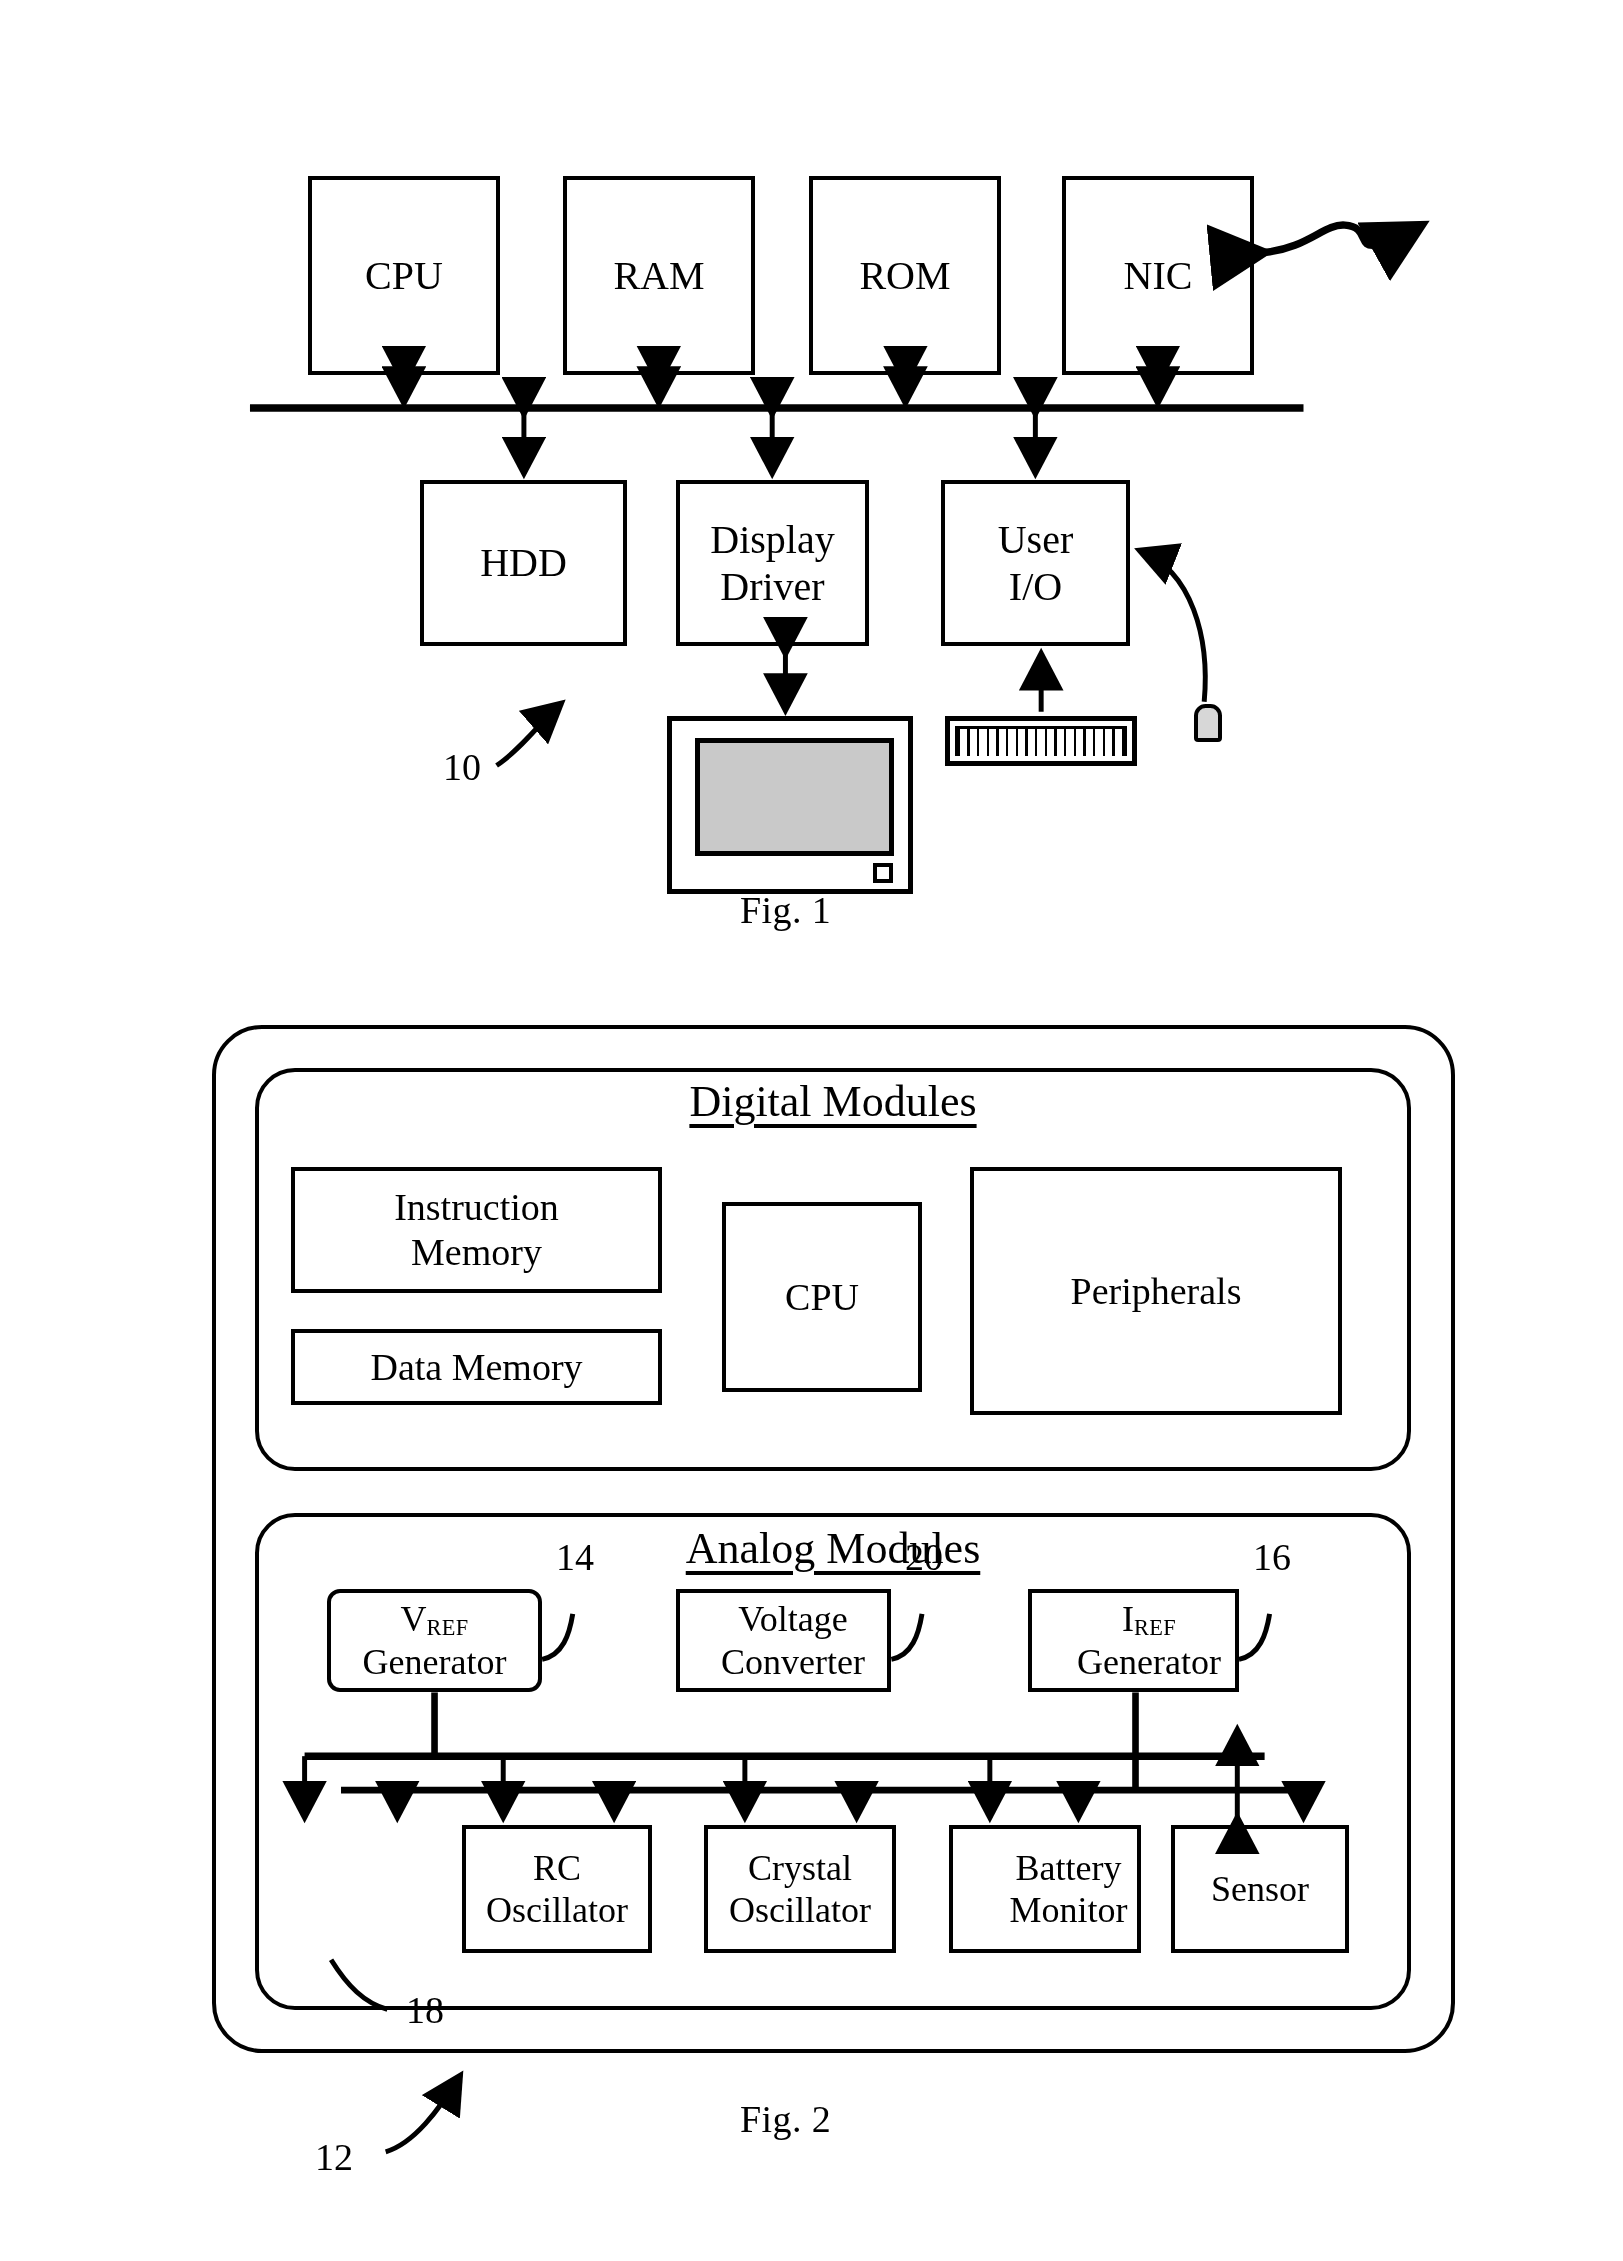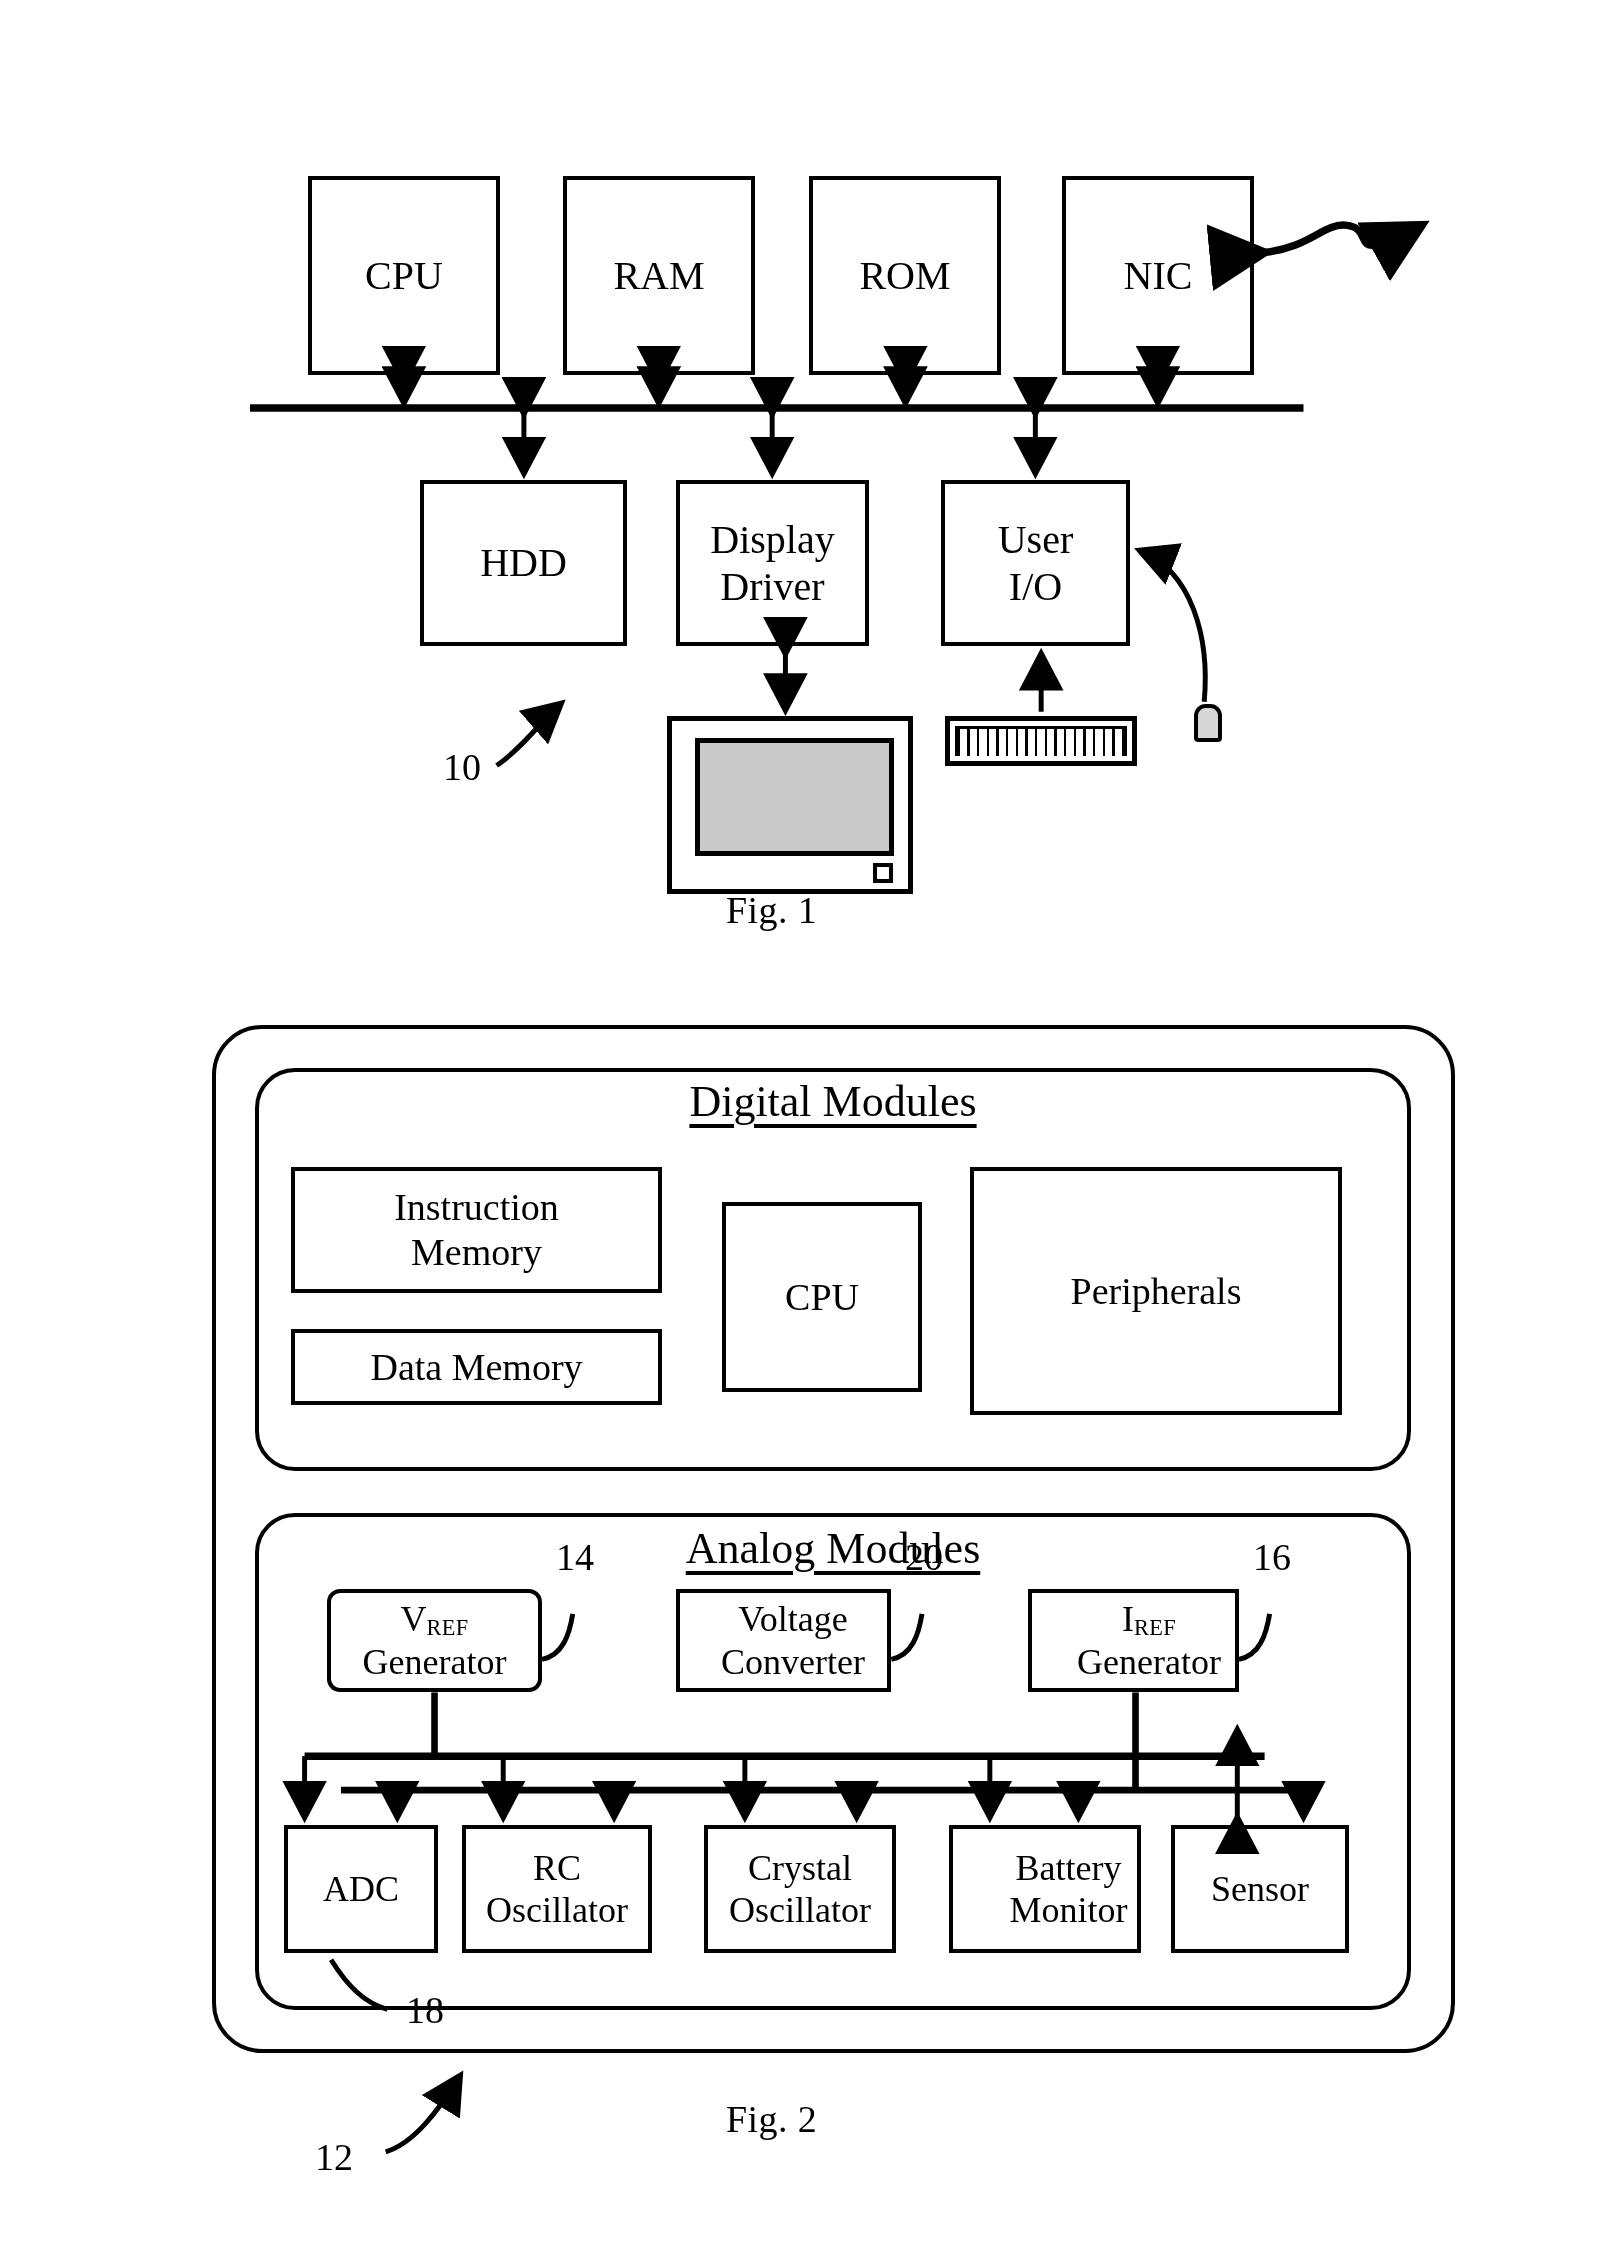--- a/index.html
+++ b/index.html
@@ -22,21 +22,21 @@
     text-align:center;
     line-height:1.18;
   }
   .box .lbl{display:block;padding:0 3.3px;}
 
   .f-48{font-size:40px;}
   .f-46{font-size:38px;}
   .f-44{font-size:36px;}
 
   
-  .caption{position:absolute;font-size:38px;letter-spacing:0.4px;white-space:nowrap;}
+  .caption{position:absolute;font-size:38px;letter-spacing:0.4px;white-space:nowrap;margin-left:14px;}
   .refnum{position:absolute;font-size:38px;white-space:nowrap;}
 
   
   .sectitle{
     position:absolute;font-size:44px;white-space:nowrap;
     text-decoration:underline;text-underline-offset:8.3px;
     text-align:center;
   }
 
   
@@ -273,23 +273,20 @@
     </span>
   </div>
 
   <div class="box f-44" style="left:1028px;top:1589px;width:211px;height:103px;padding-left:31px;">
     <span class="lbl">
       <span>I</span><span class="sub">REF</span><br>
       <span>Generator</span>
     </span>
   </div>
 
-  <div class="box f-44" style="left:284px;top:1825px;width:154px;height:128px;">
-    <span class="lbl">ADC</span>
-  </div>
 
   <div class="box f-44" style="left:462px;top:1825px;width:190px;height:128px;">
     <span class="lbl">
       <span>RC</span><br>
       <span>Oscillator</span>
     </span>
   </div>
 
   <div class="box f-44" style="left:704px;top:1825px;width:192px;height:128px;">
     <span class="lbl">

